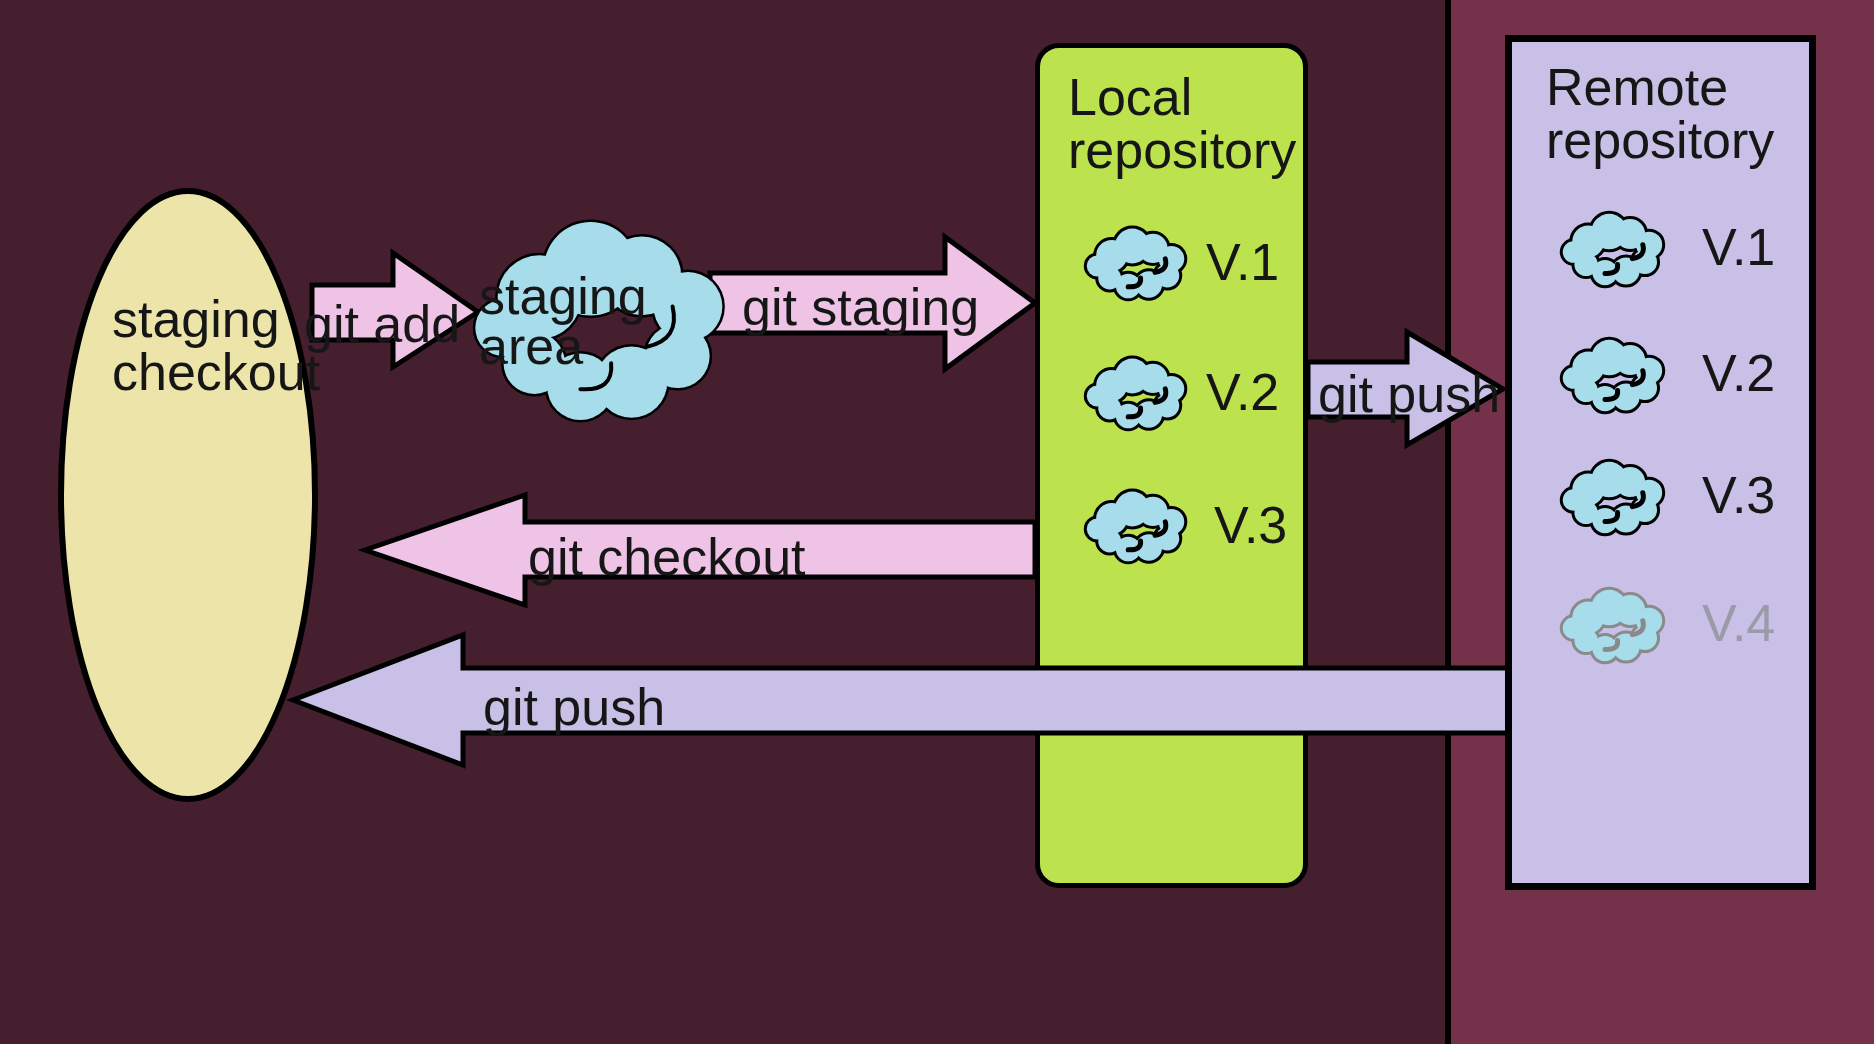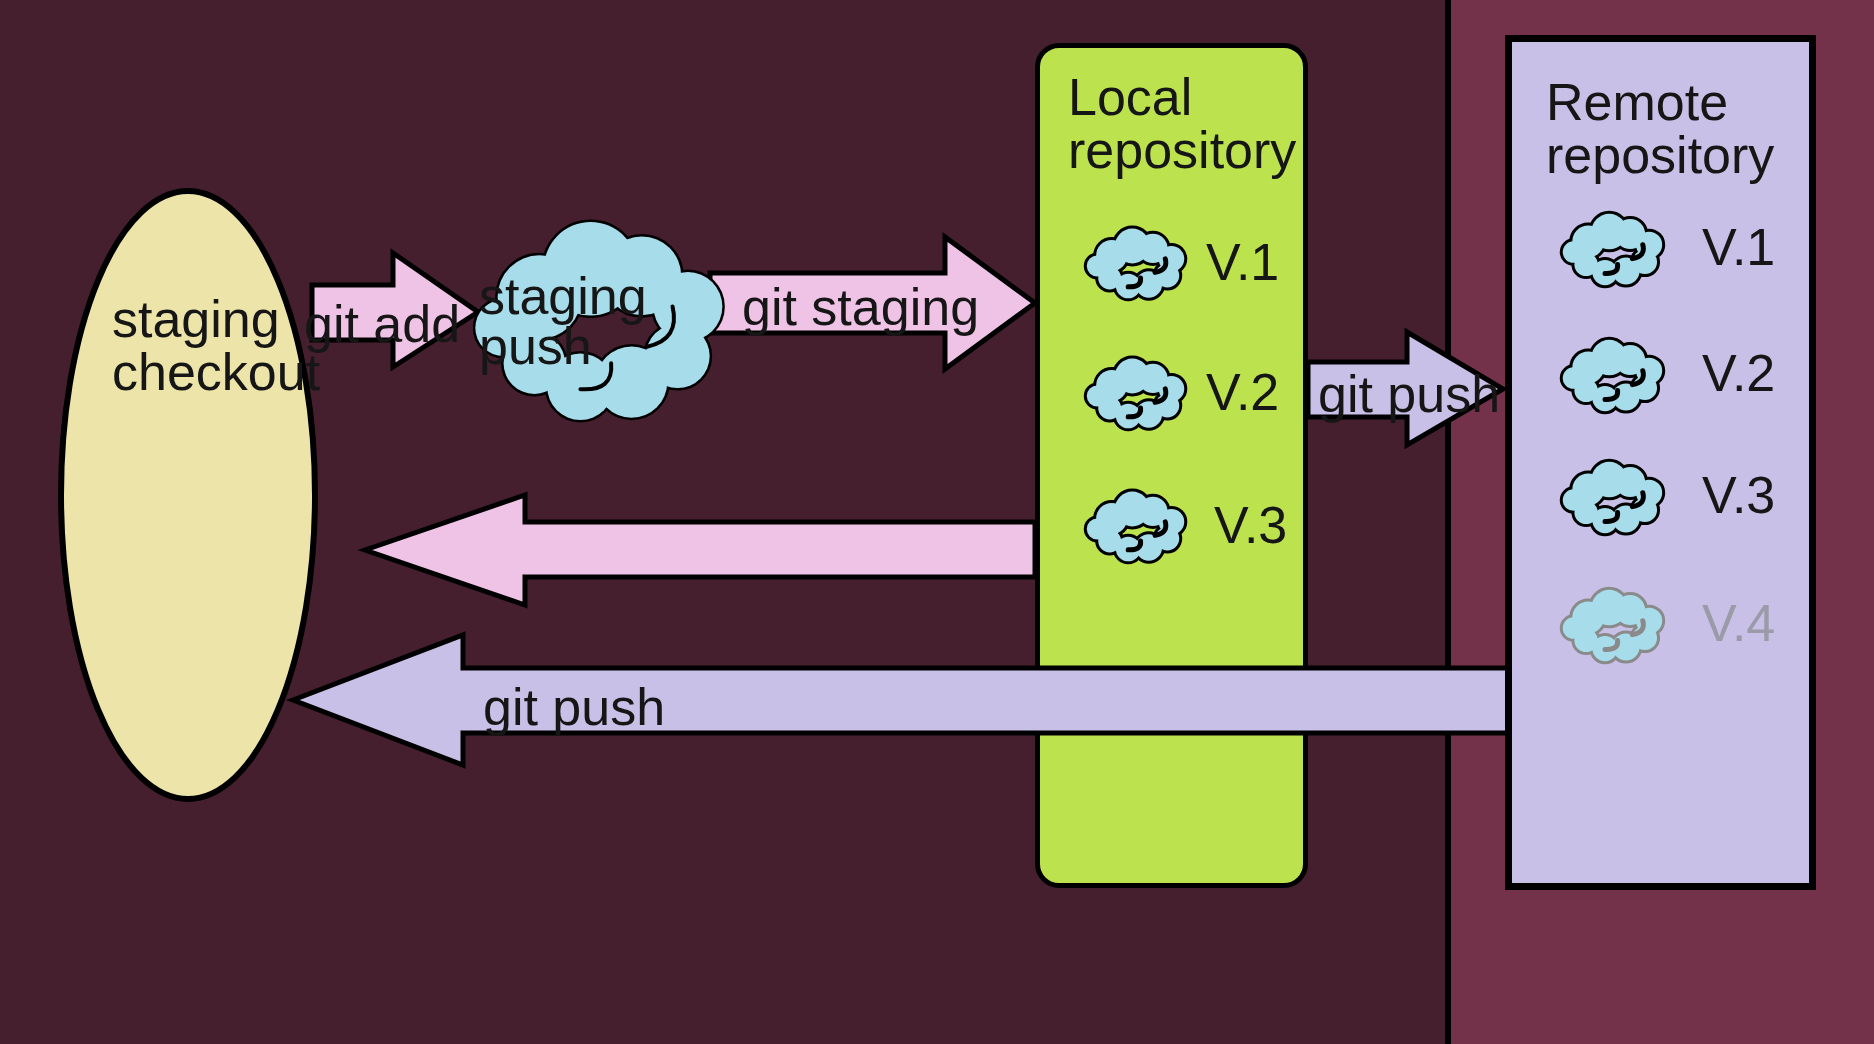--- a/index.html
+++ b/index.html
@@ -101,26 +101,27 @@
 
   <div class="abs" id="remote-repo-box"></div>
 
   <div class="abs label two-line" style="left:112px;top:293px">
     <div>staging</div>
     <div>checkout</div>
   </div>
 
   <div class="abs label" style="left:479px;top:271px;width:250px;text-align:left;line-height:50px">
     <div>staging</div>
-    <div>push</div>
+    <div>area</div>
   </div>
 
   <div class="abs label" style="left:304px;top:298px">git add</div>
   <div class="abs label" style="left:742px;top:281px">git staging</div>
   <div class="abs label" style="left:1318px;top:368px">git push</div>
+  <div class="abs label" style="left:528px;top:531px">git checkout</div>
   <div class="abs label" style="left:483px;top:681px">git push</div>
 
   <div class="abs label two-line" style="left:1068px;top:71px">
     <div>Local</div>
     <div>repository</div>
   </div>
 
   <div class="abs cloud" style="left:1087px;top:222px;width:103px;height:80px">
       <svg width="103" height="80" viewBox="0 0 103 80">
         <circle cx="24.72" cy="33.6" r="15.555000000000001" fill="var(--cloud_blue)" stroke="var(--outline_black)" stroke-width="6"></circle>
@@ -192,21 +193,21 @@
         <circle cx="61.8" cy="62.400000000000006" r="13.267499999999998" fill="var(--cloud_blue)"></circle>
         <circle cx="41.2" cy="64" r="12.352500000000001" fill="var(--cloud_blue)"></circle>
         <circle cx="22.66" cy="56" r="11.4375" fill="var(--cloud_blue)"></circle>
         <circle cx="10.3" cy="44" r="10.5225" fill="var(--cloud_blue)"></circle>
         <path d="M 78.28 36.800000000000004 q 3.09 11.200000000000001 -10.3 13.600000000000001" fill="none" stroke="var(--outline_black)" stroke-width="5" stroke-linecap="round"></path>
         <path d="M 53.56 56 q 1.03 9.6 -12.36 8.8" fill="none" stroke="var(--outline_black)" stroke-width="5" stroke-linecap="round"></path>
       </svg>
     </div>
   <div class="abs label" style="left:1214px;top:499px">V.3</div>
 
-  <div class="abs label two-line" style="left:1546px;top:76px">
+  <div class="abs label two-line" style="left:1546px;top:61px">
     <div>Remote</div>
     <div>repository</div>
   </div>
 
   <div class="abs cloud" style="left:1563px;top:207px;width:105px;height:82px">
       <svg width="105" height="82" viewBox="0 0 105 82">
         <circle cx="25.2" cy="34.44" r="15.895000000000001" fill="var(--cloud_blue)" stroke="var(--outline_black)" stroke-width="6"></circle>
         <circle cx="46.2" cy="24.599999999999998" r="17.765" fill="var(--cloud_blue)" stroke="var(--outline_black)" stroke-width="6"></circle>
         <circle cx="67.2" cy="27.060000000000002" r="14.96" fill="var(--cloud_blue)" stroke="var(--outline_black)" stroke-width="6"></circle>
         <circle cx="86.1" cy="37.72" r="13.090000000000002" fill="var(--cloud_blue)" stroke="var(--outline_black)" stroke-width="6"></circle>

